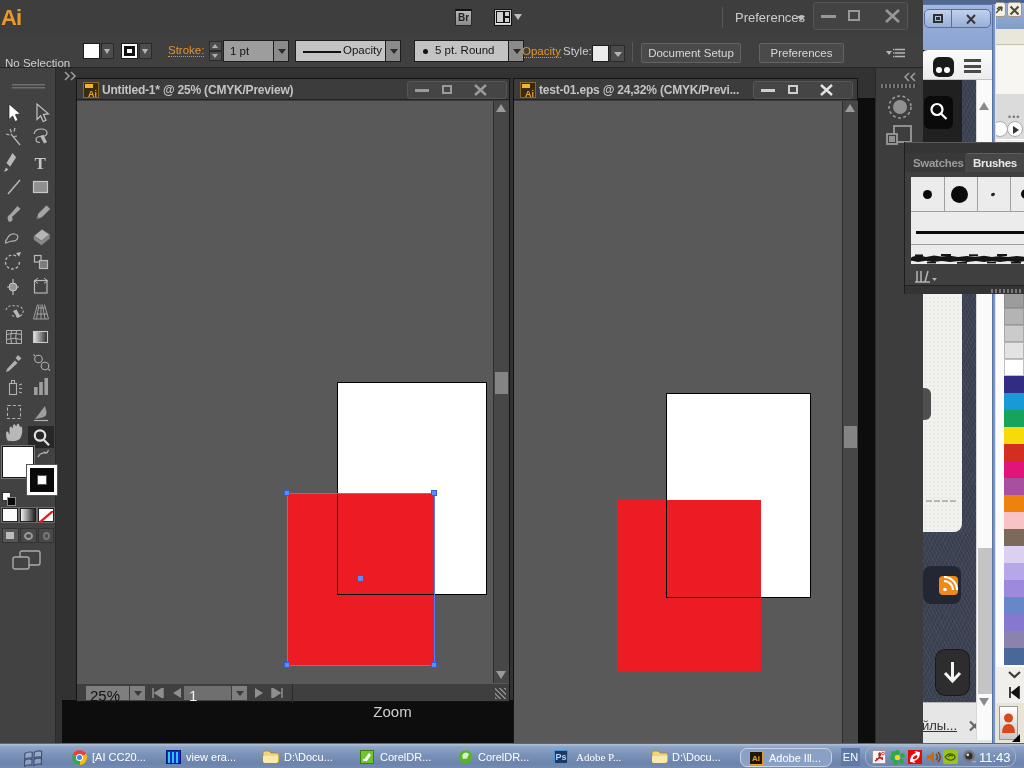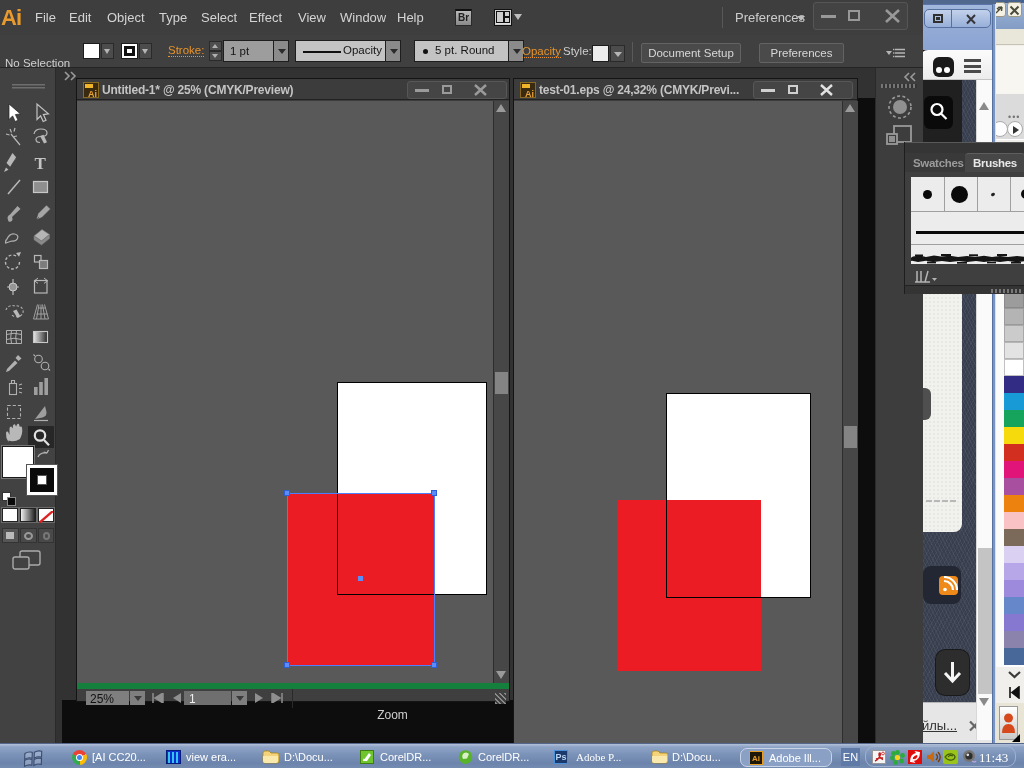--- a/index.html
+++ b/index.html
@@ -161,31 +161,20 @@
 
   <div class="abs" style="left:76px; top:4px; width:4px; height:739px; background:#7b94c6; border-left:1px solid #54719f;">
       <div class="abs" style="left:1.5px; top:0; width:1px; height:739px; background:#d7e1f2;"></div>
     </div>
 </div>
 
 <div class="abs" id="app" style="left:0; top:0; width:923px; height:743px; background:#3e3e3e;">
 
   <div class="abs" id="menubar" style="left:0; top:0; width:923px; height:35px; background:#3e3e3e;">
     <div class="abs" style="left:1px; top:5px; font-size:22px; font-weight:bold; color:#e89a2e; letter-spacing:-1px;">Ai</div>
-    <div class="abs" style="left:0; top:10px; width:923px; height:16px; font-size:13px; color:#d4d4d4;">
-      <span class="abs" style="left:35px;">File</span>
-      <span class="abs" style="left:69px;">Edit</span>
-      <span class="abs" style="left:107px;">Object</span>
-      <span class="abs" style="left:159px;">Type</span>
-      <span class="abs" style="left:201px;">Select</span>
-      <span class="abs" style="left:249px;">Effect</span>
-      <span class="abs" style="left:298px;">View</span>
-      <span class="abs" style="left:340px;">Window</span>
-      <span class="abs" style="left:397px;">Help</span>
-    </div>
 
     <div class="abs" style="left:455px; top:9px; width:17px; height:17px; background:linear-gradient(#b9b9b9,#8a8a8a); border:1px solid #2a2a2a; border-top:2px solid #111; color:#222; font-size:10px; font-weight:bold; text-align:center; line-height:14px;">Br</div>
 
     <div class="abs" style="left:494px; top:9px; width:18px; height:17px; background:#e0e0e0; border:1px solid #111; box-shadow:0 0 0 1px #cfcfcf inset;">
       <div class="abs" style="left:1px; top:1px; width:8px; height:12px; background:#cfcfcf; border:1px solid #111;"></div>
       <div class="abs" style="left:9px; top:1px; width:6px; height:6px; background:#cfcfcf; border:1px solid #111;"></div>
       <div class="abs" style="left:9px; top:7px; width:6px; height:6px; background:#cfcfcf; border:1px solid #111;"></div>
     </div>
     <div class="abs" style="left:514px; top:14px; width:0; height:0; border-left:4px solid transparent; border-right:4px solid transparent; border-top:6px solid #bdbdbd;"></div>
 
@@ -445,21 +434,21 @@
     <div class="abs" style="left:354px; top:561px; width:6px; height:6px; background:#5b8cf7; border:1px solid #2c5ed6;"></div>
     <div class="abs" style="left:281px; top:475px; width:5px; height:5px; background:#5b8cf7;"></div>
   </div>
 
   <div class="abs" style="left:416px; top:22px; width:16px; height:582px; background:#474747; border-left:1px solid #2e2e2e;">
     <div class="abs" style="left:2px; top:3px; width:0; height:0; border-left:5.5px solid transparent; border-right:5.5px solid transparent; border-bottom:8px solid #9a9a9a;"></div>
     <div class="abs" style="left:1px; top:271px; width:13px; height:22px; background:#848484;"></div>
     <div class="abs" style="left:2px; top:570px; width:0; height:0; border-left:5.5px solid transparent; border-right:5.5px solid transparent; border-top:8px solid #9a9a9a;"></div>
   </div>
 
-  <div class="abs" style="left:0; top:604px; width:432px; height:18px; background:#3f3f3f; border-top:6px solid #15803d; font-size:12px;">
+  <div class="abs" style="left:0; top:604px; width:432px; height:18px; background:#3f3f3f; border-top:1px solid #15803d; font-size:15px;">
     <div class="abs" style="left:9px; top:2px; width:43px; height:14px; background:#7f7f7f; color:#111; padding:1px 0 0 4px;">25%</div>
     <div class="abs" style="left:53px; top:2px; width:15px; height:14px; background:#7f7f7f;">
         <div class="abs" style="left:4px; top:5px; width:0; height:0; border-left:4px solid transparent; border-right:4px solid transparent; border-top:5px solid #3a3a3a;"></div>
       </div>
     <svg class="abs" style="left:74px; top:4px;" width="16" height="10">
         <path d="M2 0 v10 M12 0 l-8 5 l8 5 Z" fill="#8f8f8f" stroke="#8f8f8f" stroke-width="1.5"></path>
       </svg>
     <svg class="abs" style="left:94px; top:4px;" width="12" height="10">
         <path d="M10 0 l-8 5 l8 5 Z" fill="#8f8f8f"></path>
       </svg>
@@ -656,14 +645,14 @@
         <path d="M2 7 q3 -4 7 -3 q3 1 3 3 q0 2 -3 3 q-4 1 -7 -3 Z M5 7 q2 -2.5 5 -1" fill="none" stroke="#3f5a06" stroke-width="1.2"></path>
       </svg>
   </div>
 
   <svg class="abs" style="left:961px; top:5px;" width="16" height="16">
       <circle cx="8" cy="7" r="6" fill="#777"></circle>
       <circle cx="8" cy="7" r="3.6" fill="#2e2e2e"></circle>
       <circle cx="6.8" cy="5.8" r="1.4" fill="#ddd"></circle>
       <path d="M11 12 q3 2 4 0" stroke="#b9a8e0" stroke-width="1.4" fill="none"></path>
     </svg>
-  <span class="abs" style="left:979px; top:6px; font-size:13px;font-family:Liberation Serif, serif;">11:43</span>
+  <span class="abs" style="left:979px; top:6px; font-size:13px;">11:43</span>
 </div>
 
 </body></html>

